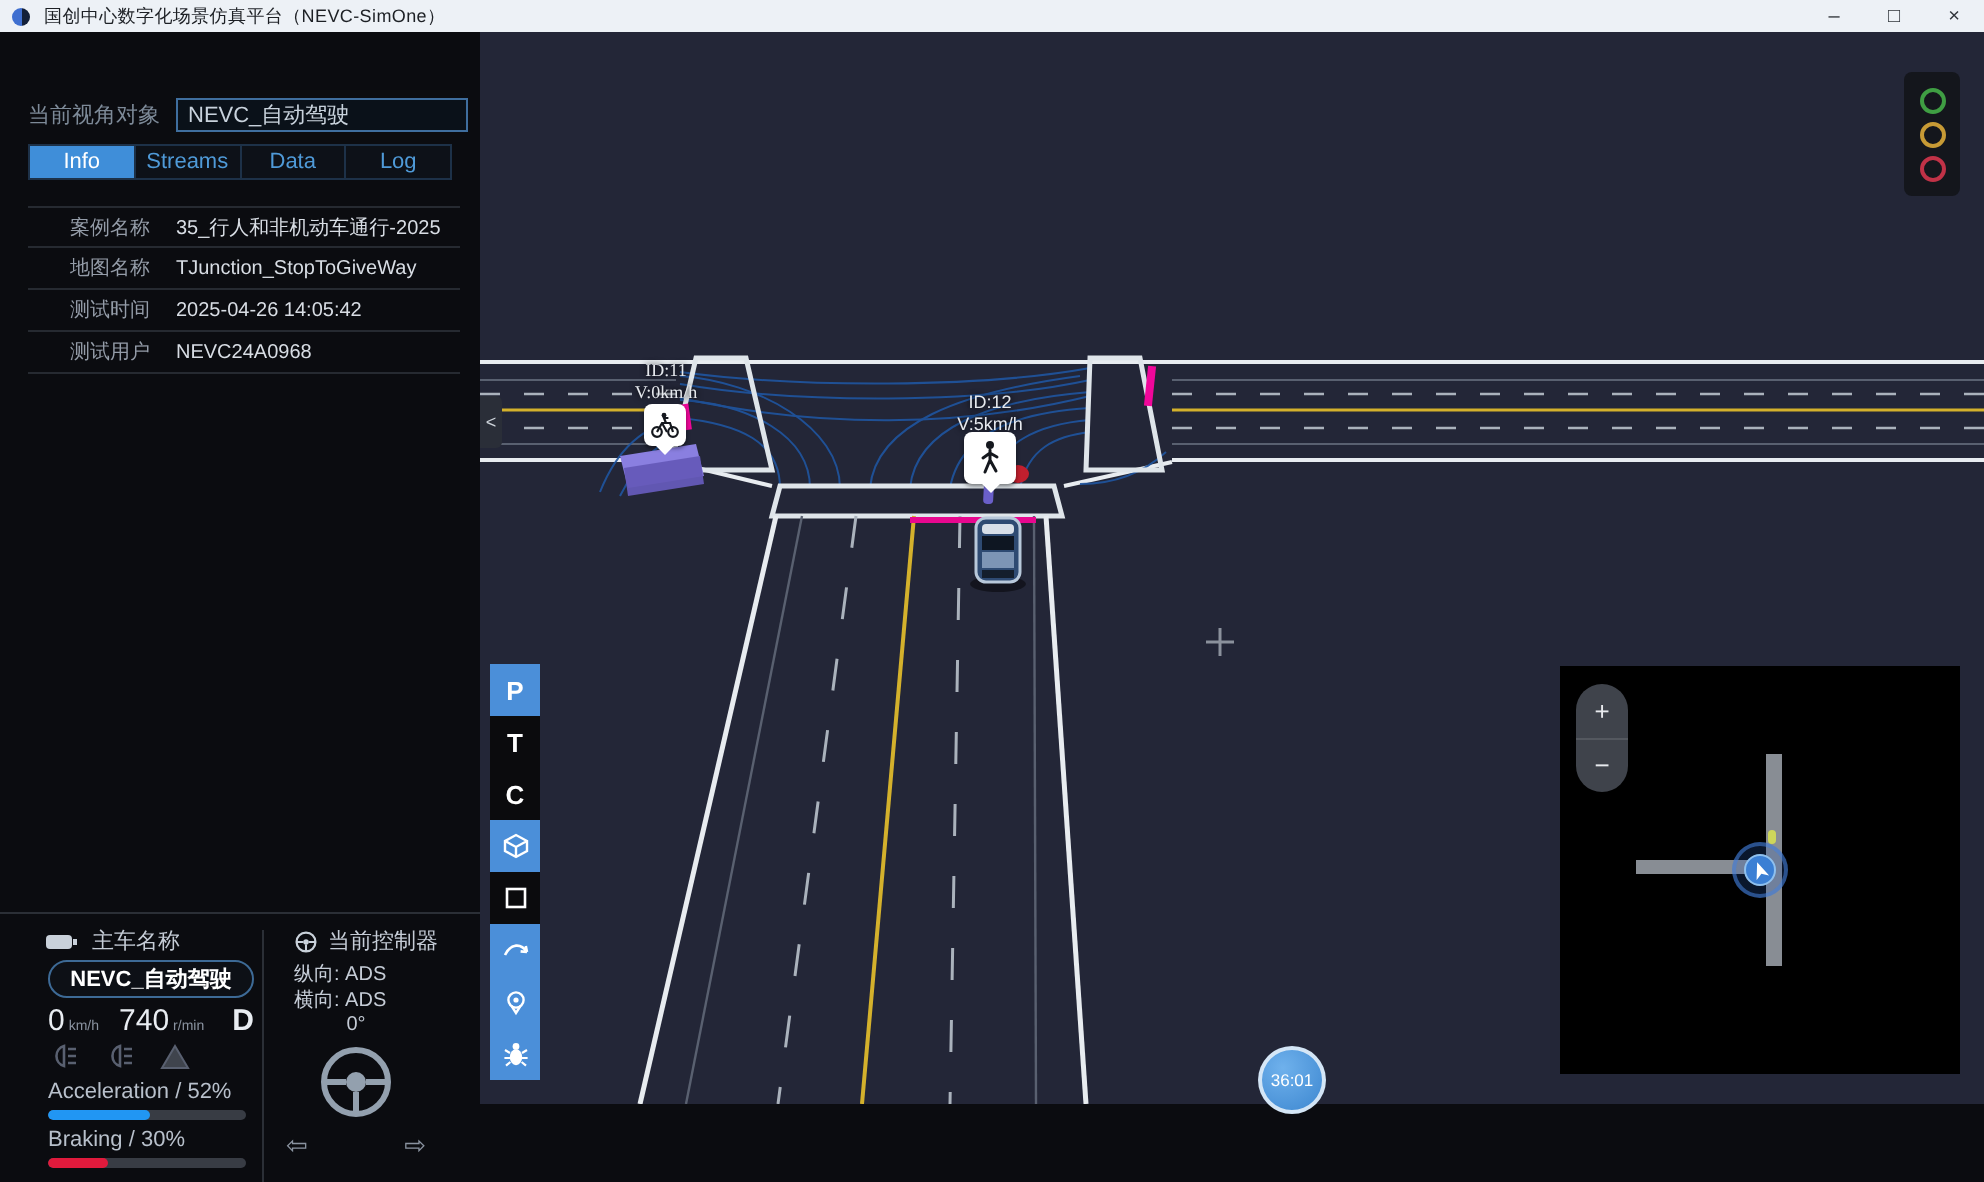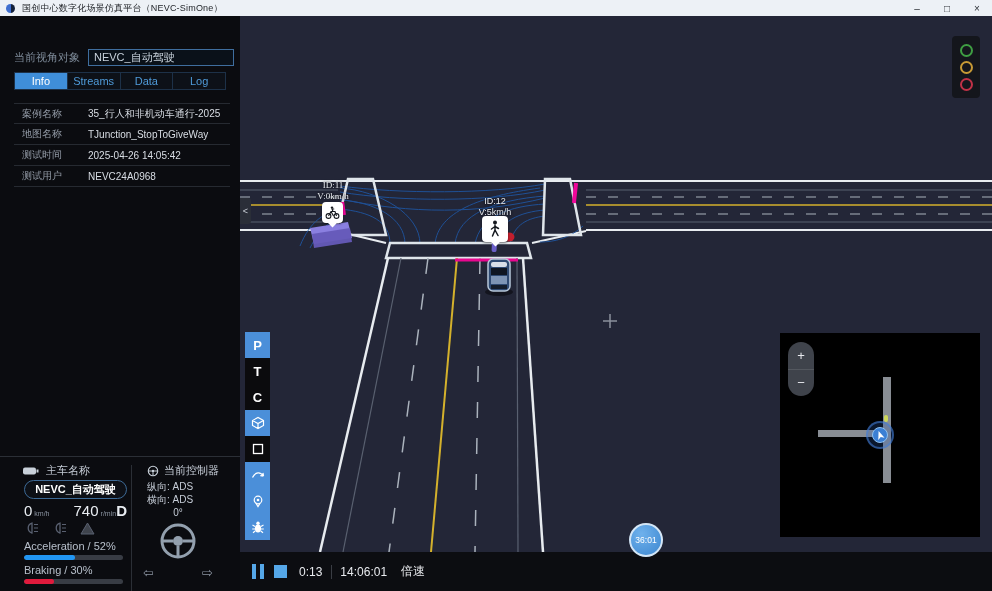--- a/index.html
+++ b/index.html
@@ -19,34 +19,34 @@
   .view-row { position:absolute; left:0; top:18px; width:100%; display:flex; align-items:center; }
   .view-label { margin-left:14px; font-size:11px; color:#7d8a98; }
   .view-input { margin-left:8px; width:146px; height:17px; background:#0a1119; border:1px solid #3f6e9e; color:#c8d2dc; font-size:11px; padding:0 5px; outline:none; }
   .tabs { position:absolute; left:14px; top:41px; width:212px; height:18px; display:flex; border:1px solid #1d3148; }
   .tab { flex:1; display:flex; align-items:center; justify-content:center; font-size:11px; color:#4f9ad8; background:#0d1118; border-right:1px solid #1d3148; cursor:default; }
   .tab:last-child { border-right:none; }
   .tab.active { background:#3f8ed9; color:#fff; }
   .info-rows { position:absolute; left:14px; top:72px; width:216px; }
   .info-row { display:flex; align-items:center; height:21px; border-bottom:1px solid #262a31; }
   .info-row:first-child { border-top:1px solid #262a31; }
-  .info-label { width:74px; padding-left:8px; font-size:10px; color:#949ca8; }
+  .info-label { width:74px; padding-left:8px; font-size:10px; color:#949ca8;text-align:center; }
   .info-value { flex:1; font-size:10px; color:#d8dde4; }
 
   
   .vehicle-panel { position:absolute; left:0; top:425px; width:240px; height:150px; border-top:1px solid #2b2f36; }
   .vp-divider { position:absolute; left:131px; top:8px; width:1px; height:134px; background:#2b2f36; }
   .vp-left { position:absolute; left:0; top:0; width:131px; height:100%; }
   .vp-head { position:absolute; left:22px; top:6px; display:flex; align-items:center; gap:6px;text-align:center; }
   .vp-head-label { font-size:11px; color:#c5ccd6; }
   .veh-btn { position:absolute; left:24px; top:23px; width:103px; height:19px; border:1px solid #3d6a96; border-radius:10px; background:#0d1016; color:#fff; font-size:11px; font-weight:bold; display:flex; align-items:center; justify-content:center; cursor:default; }
   .speed-row { position:absolute; left:24px; top:45px; width:103px; display:flex; align-items:baseline; }
   .big-num { font-size:15px; color:#e9edf2; }
   .unit { font-size:7px; color:#8a93a0; margin-left:2px; }
-  .rpm { margin-left:24px; }
+  .rpm { margin-left:10px; }
   .gear { margin-left:auto; font-size:15px; font-weight:bold; color:#e9edf2; }
   .lamps-row { position:absolute; left:24px; top:64px; display:flex; align-items:center; gap:12px; }
   .meter-label { position:absolute; left:24px; font-size:11px; color:#b8c0cb; }
   .bar { position:absolute; left:24px; width:99px; height:5px; border-radius:3px; background:#383c44; overflow:hidden; }
   .bar-fill { height:100%; border-radius:3px; }
   .accel-fill { width:52%; background:#2196f3; }
   .brake-fill { width:30%; background:#e01a3c; }
   .vp-right { position:absolute; left:131px; top:0; width:89px; height:100%; }
   .ctrl-head { position:absolute; left:16px; top:6px; display:flex; align-items:center; gap:5px; }
   .ctrl-line { position:absolute; left:16px; font-size:10px; color:#c5ccd6; }
@@ -382,25 +382,14 @@
       </div>
       <div class="mm-zoom">
         <div class="mm-zbtn">+</div>
         <div class="mm-zbtn">−</div>
       </div>
     </div>
   </div>
 
   <div class="timer-btn">36:01</div>
 
-  <div class="bottombar">
-    <div class="pb-pause">
-        <span></span>
-        <span></span>
-      </div>
-    <div class="pb-stop"></div>
-    <div class="pb-time">0:13</div>
-    <div class="pb-sep"></div>
-    <div class="pb-clock">14:06:01</div>
-    <div class="pb-speed">倍速</div>
-  </div>
 
 </div>
 
 </body></html>

